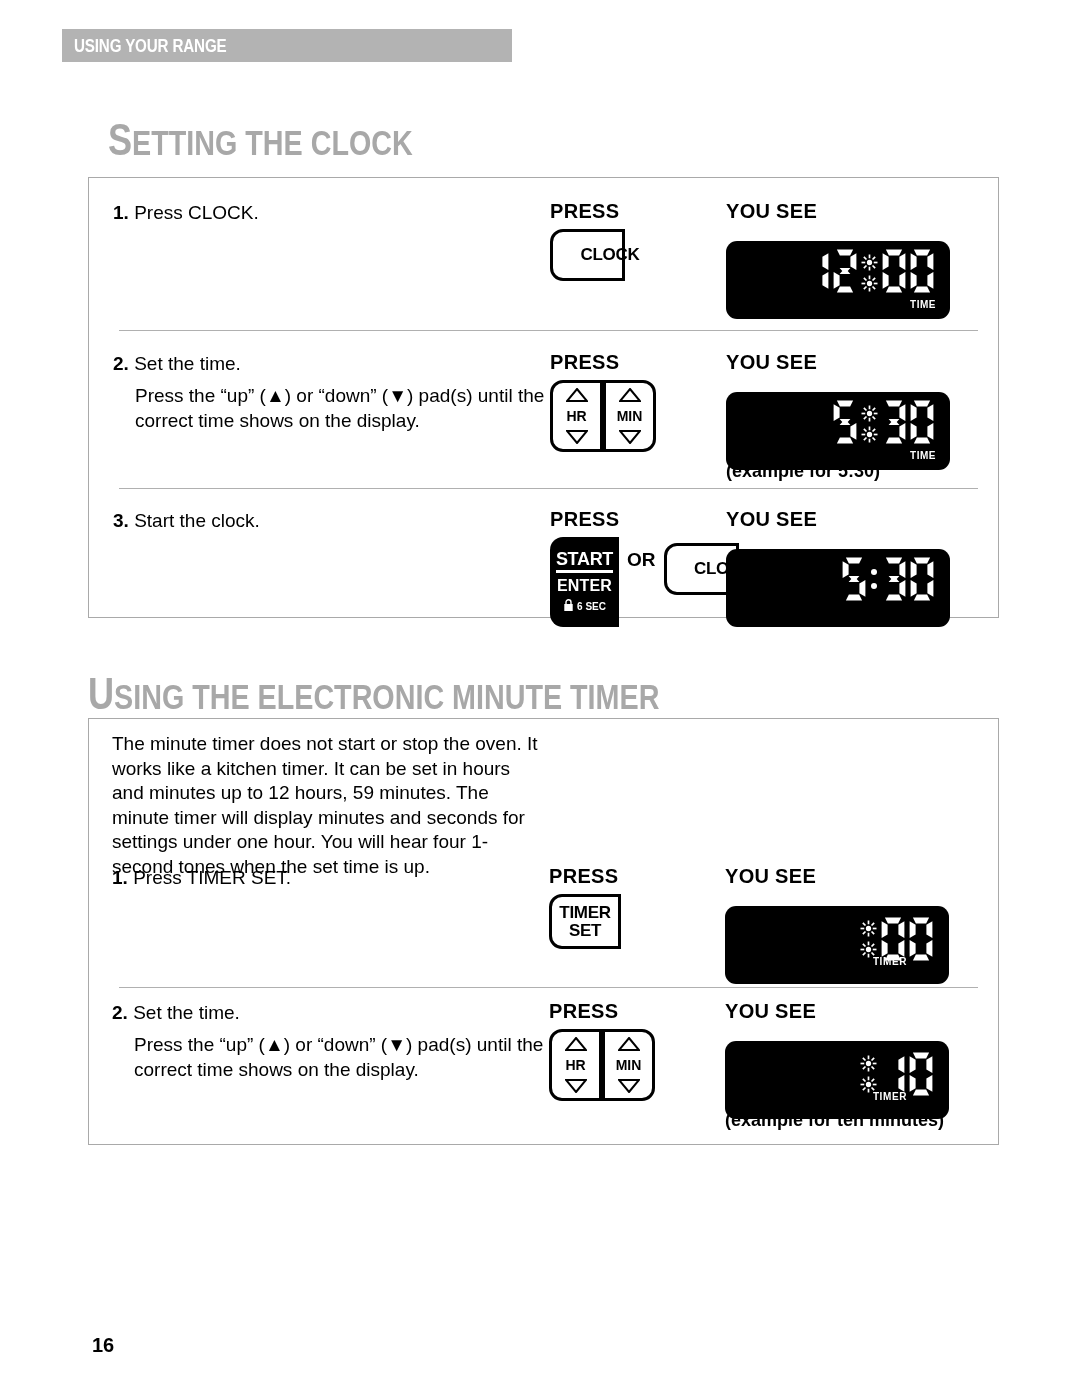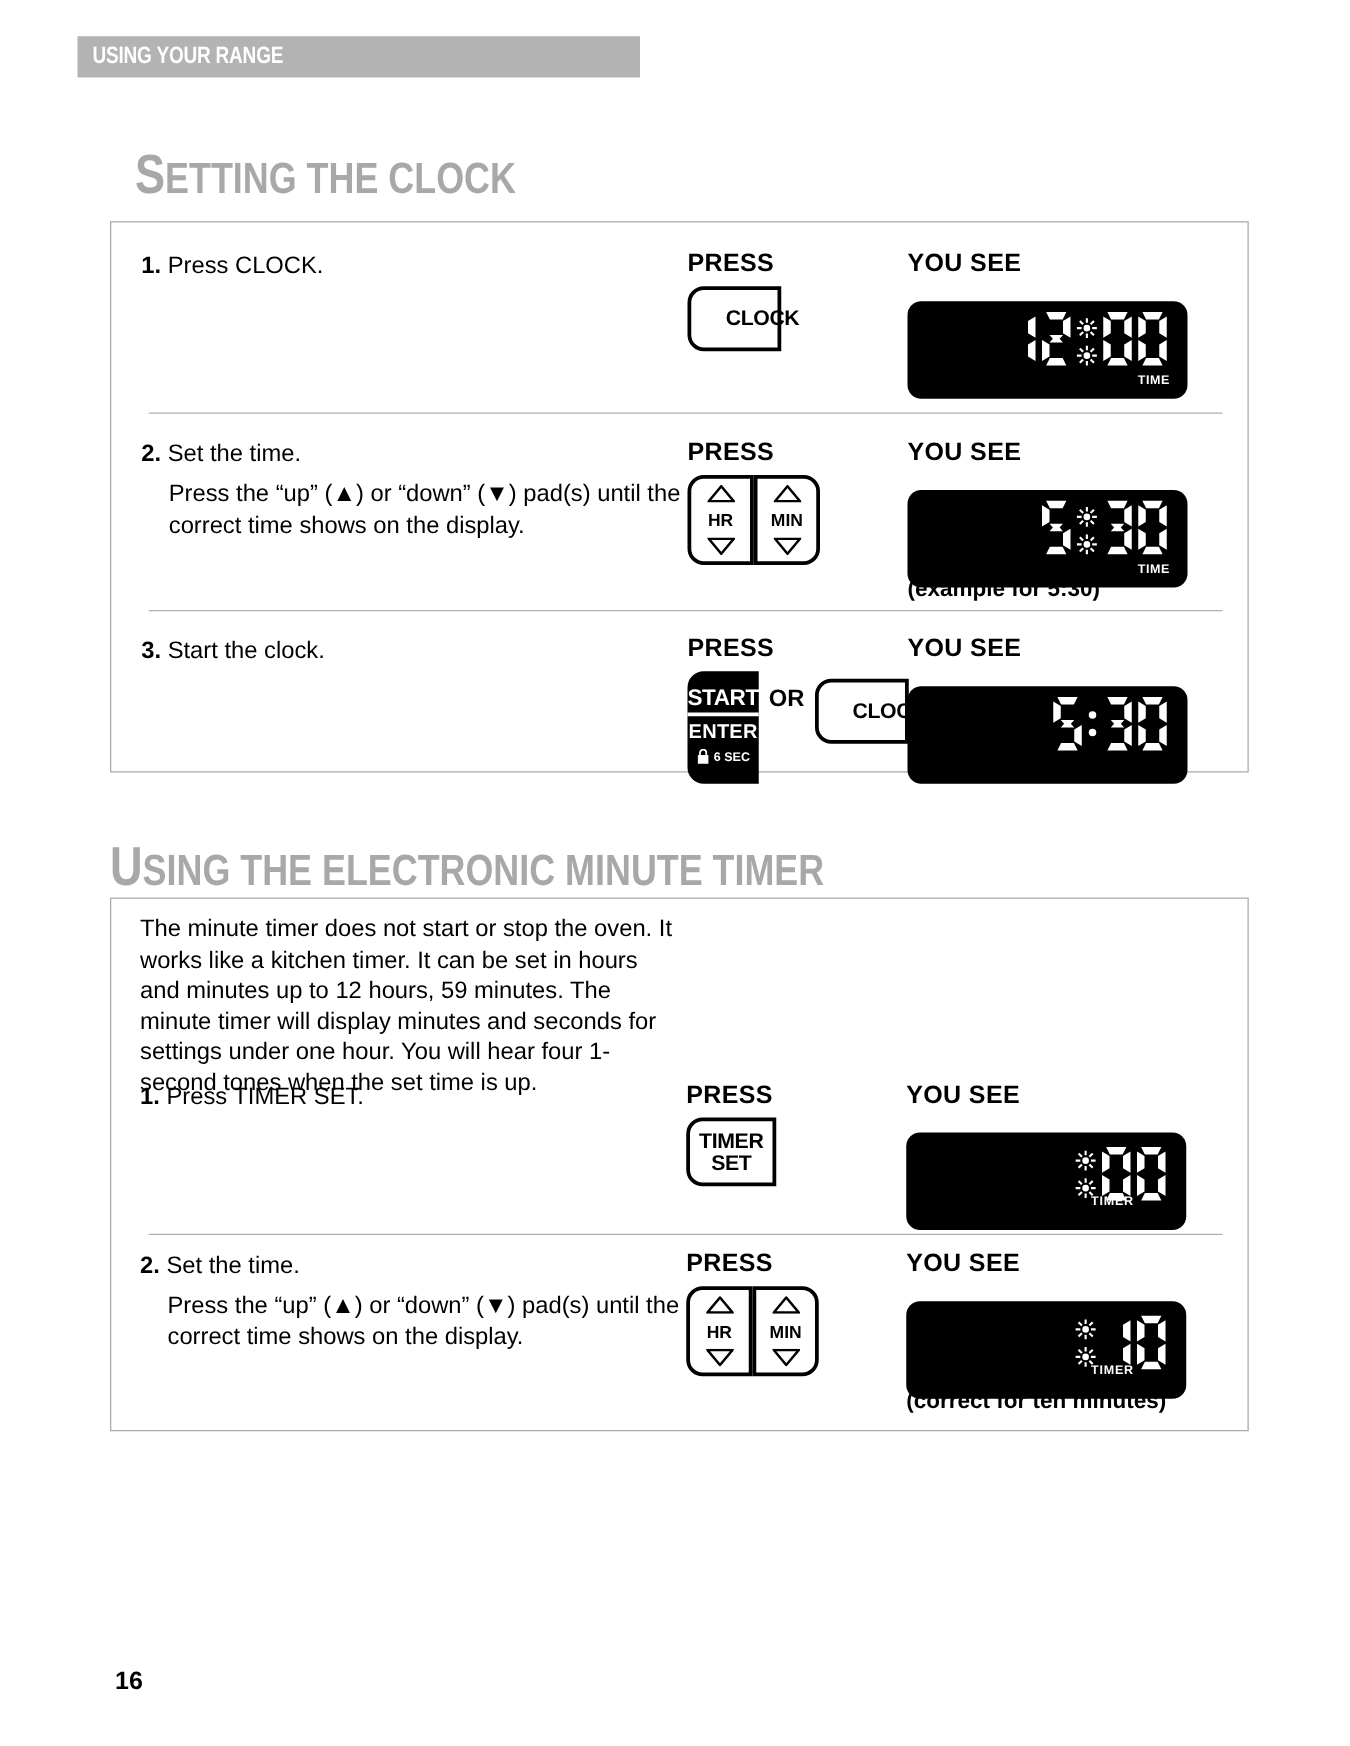--- a/index.html
+++ b/index.html
@@ -167,21 +167,21 @@
   }
   
   .tri-hollow {
     position: relative;
     width: 22px;
     height: 14px;
   }
   .tri-hollow svg { display: block; }
 
   .pad-start {
-    width: 57px;
+    width: 69px;
     height: 90px;
     background: #000;
     color: #fff;
     border: none;
     border-radius: 13px 0 0 13px;
     display: flex;
     flex-direction: column;
     align-items: center;
     justify-content: center;
     gap: 3px;
@@ -757,17 +757,17 @@
                 <path d="M24.4,23.9 L18.4,27.5 L18.4,37.199999999999996 L24.4,40.8 Z" fill="#fff"></path>
                 <path d="M7.9,38.4 L18.099999999999998,38.4 L21.099999999999998,44.4 L4.9,44.4 Z" fill="#fff"></path>
                 <path d="M1.6,23.9 L7.6,27.5 L7.6,37.199999999999996 L1.6,40.8 Z" fill="#fff"></path>
                 <path d="M1.6,5.199999999999999 L7.6,8.799999999999999 L7.6,18.5 L1.6,22.1 Z" fill="#fff"></path>
               </svg>
             </span>
           </div>
       </div>
       <div class="timer-label-under" style="right:42px; bottom:17px;">TIMER</div>
     </div>
-    <div class="caption" style="left:0; top:110px;">(correct for ten minutes)</div>
+    <div class="caption" style="left:0; top:110px;">(example for ten minutes)</div>
   </div>
 </div>
 
 <div class="folio">16</div>
 
 </body></html>

